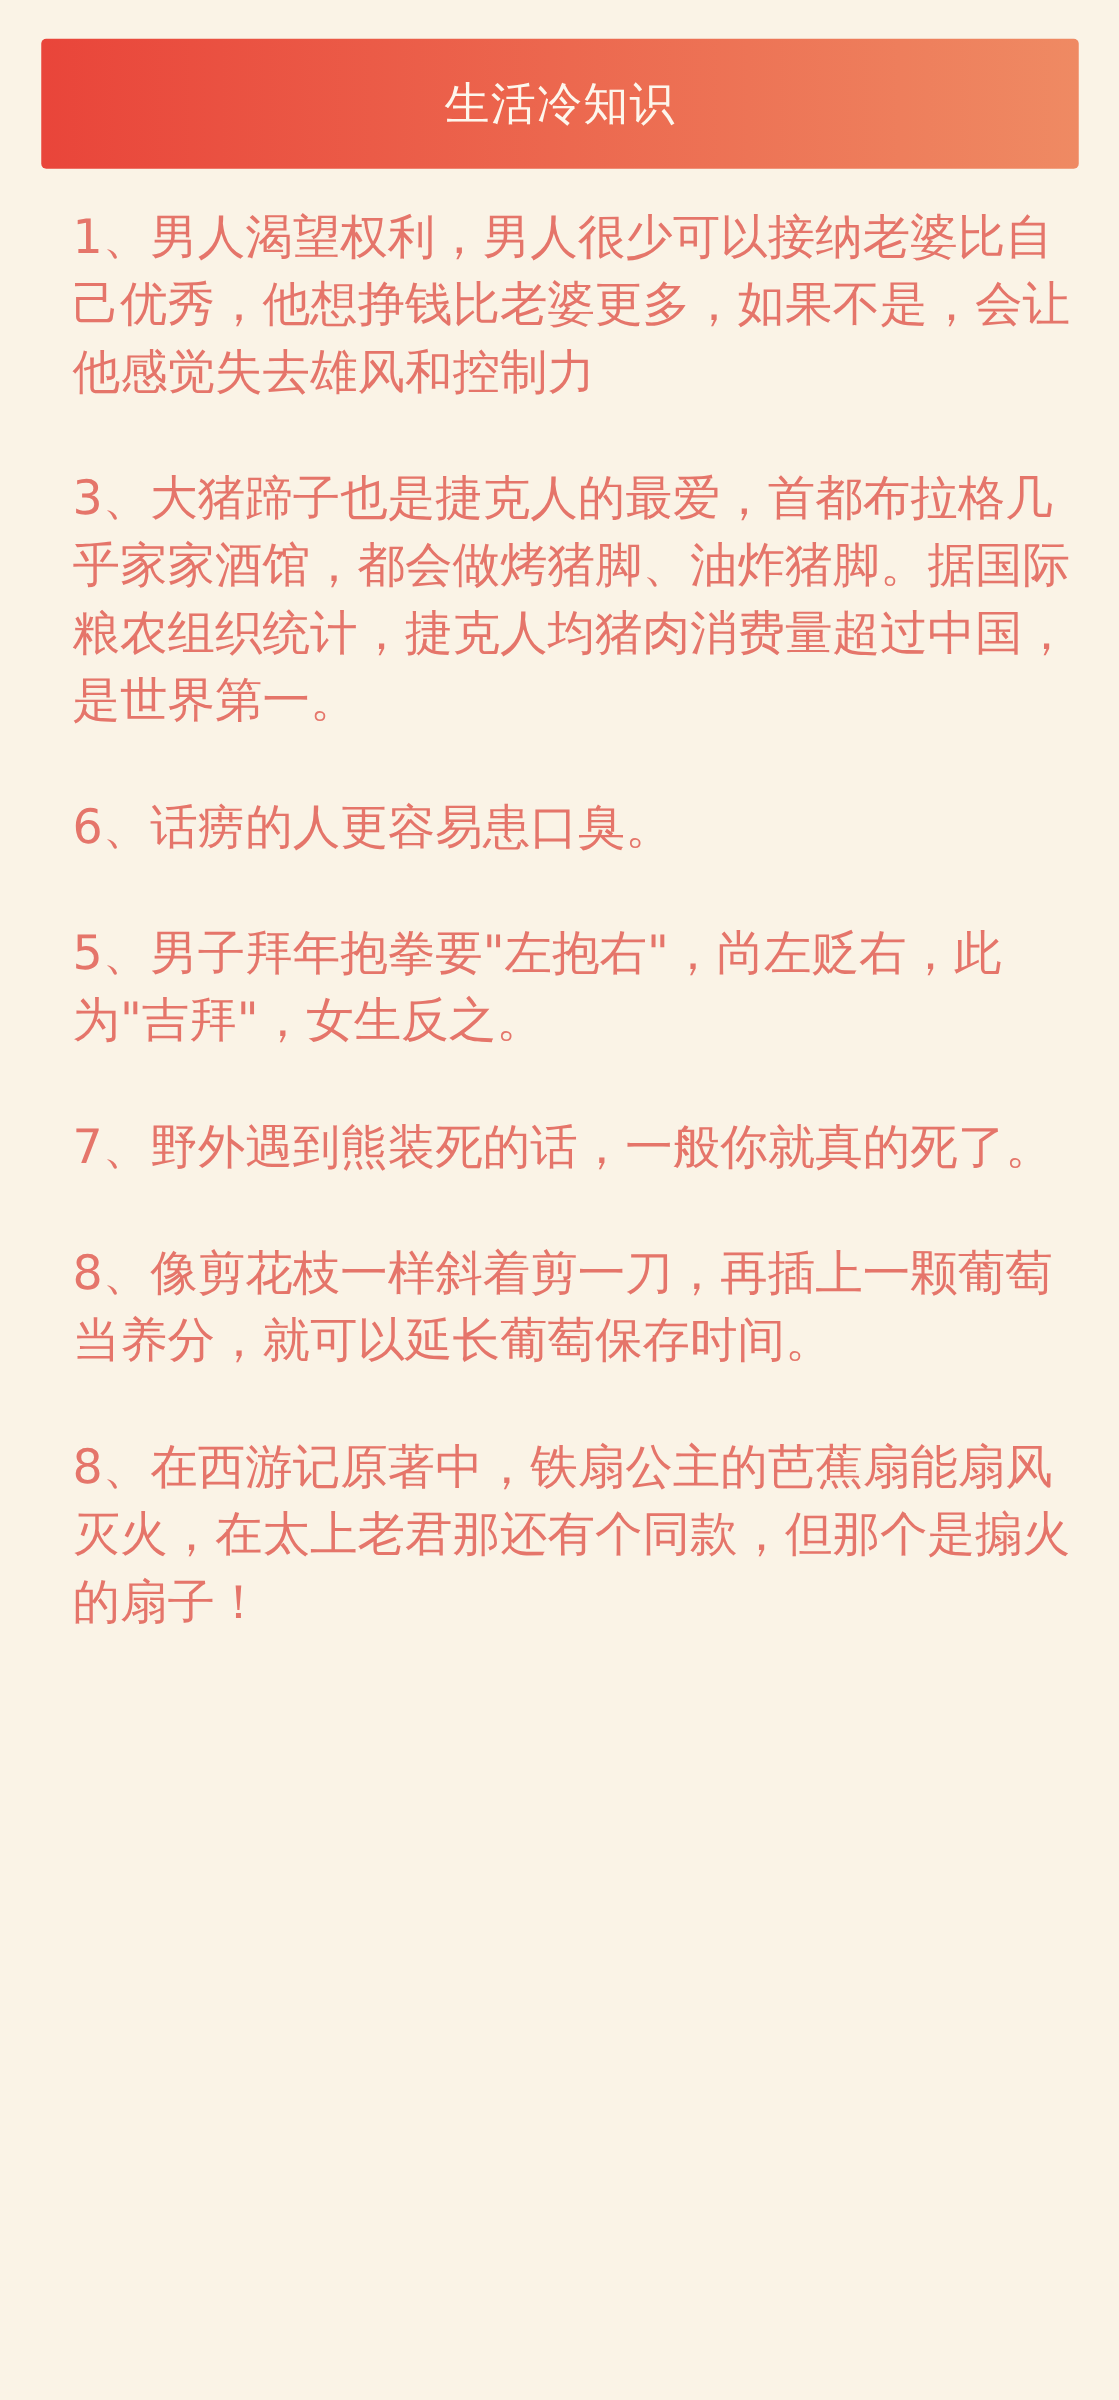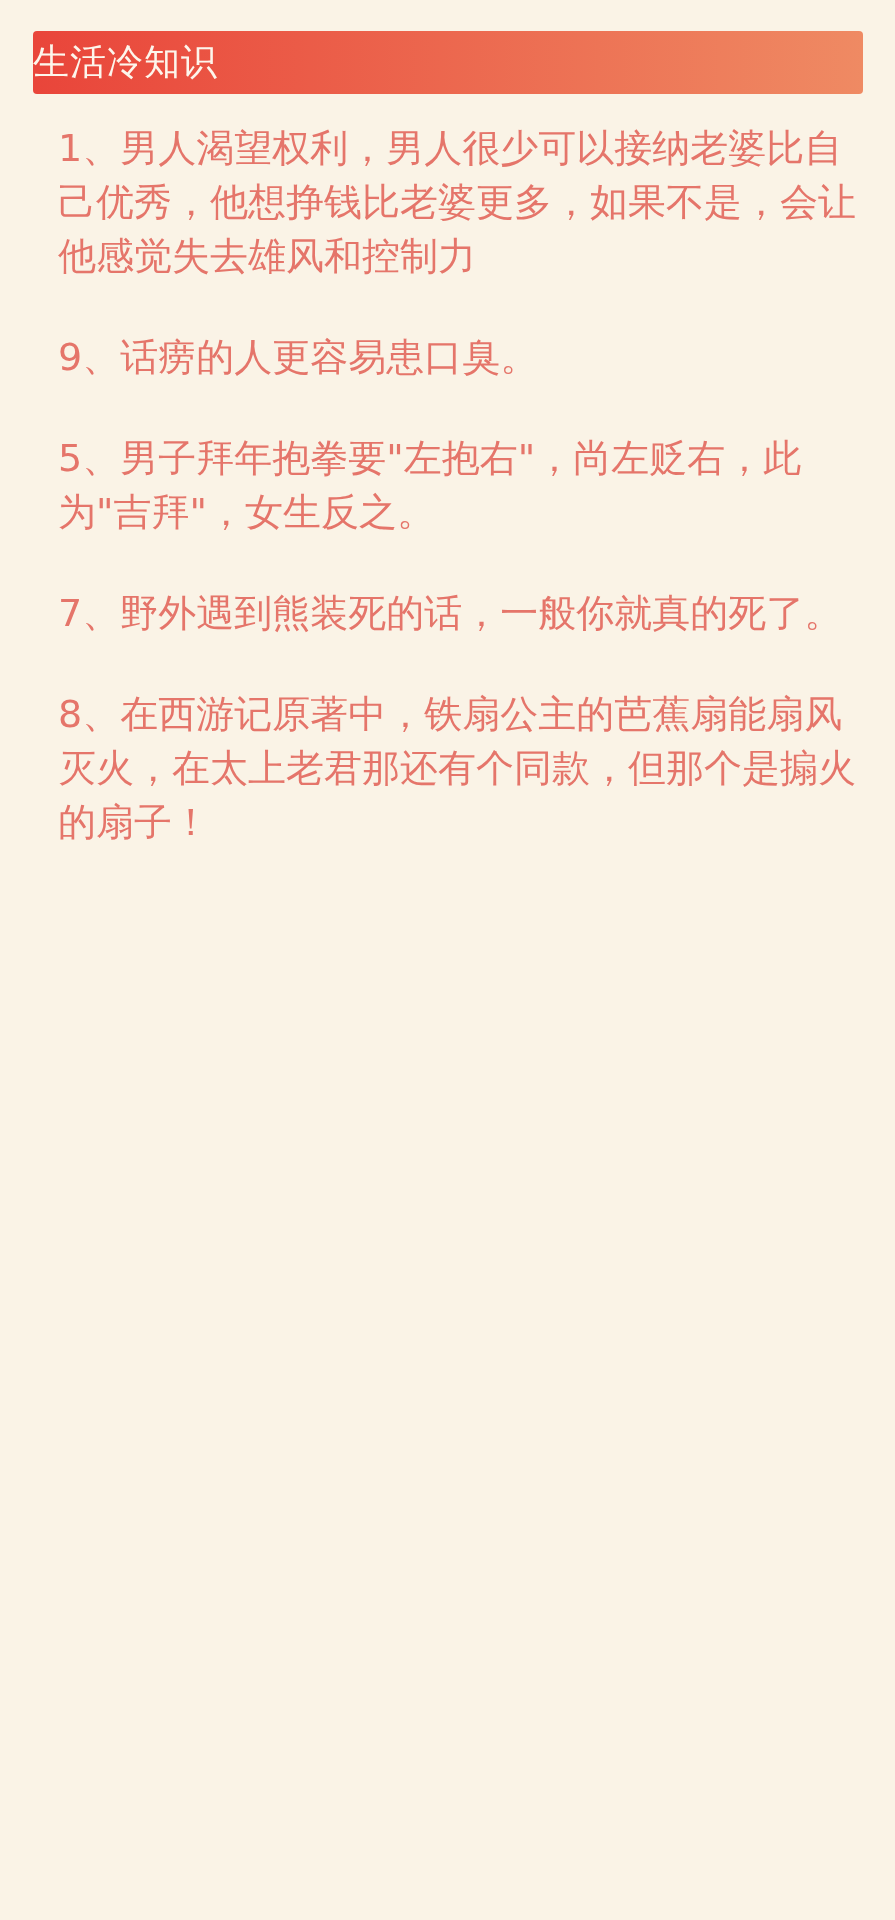--- a/index.html
+++ b/index.html
@@ -6,26 +6,26 @@
   html, body { width: 895px; }
   body {
     width: 895px;
     height: 1920px;
     background: #faf3e6;
     font-family: "DejaVu Sans", sans-serif;
     overflow: hidden;
   }
   .title-banner {
     margin: 31px 32px 0 33px;
-    height: 63px;
+    height: 104px;
     border-radius: 4px;
     background: linear-gradient(to right, #e9453a, #ef8a63);
     display: flex;
     align-items: center;
-    justify-content: flex-start;
+    justify-content: center;
   }
   .title-banner .banner-title {
     color: #fdf6ec;
     font-size: 36px;
     font-weight: 500;
     letter-spacing: 1px;
   }
   .facts {
     padding: 27px 24px 0 58px;
   }
@@ -42,19 +42,21 @@
 <body>
 
 <div>
 
   <div class="title-banner">
     <span class="banner-title">生活冷知识</span>
   </div>
 
   <div class="facts">
     <div class="fact">1、男人渴望权利，男人很少可以接纳老婆比自己优秀，他想挣钱比老婆更多，如果不是，会让他感觉失去雄风和控制力</div>
-    <div class="fact">9、话痨的人更容易患口臭。</div>
+    <div class="fact">3、大猪蹄子也是捷克人的最爱，首都布拉格几乎家家酒馆，都会做烤猪脚、油炸猪脚。据国际粮农组织统计，捷克人均猪肉消费量超过中国，是世界第一。</div>
+    <div class="fact">6、话痨的人更容易患口臭。</div>
     <div class="fact">5、男子拜年抱拳要"左抱右"，尚左贬右，此为"吉拜"，女生反之。</div>
     <div class="fact">7、野外遇到熊装死的话，一般你就真的死了。</div>
+    <div class="fact">8、像剪花枝一样斜着剪一刀，再插上一颗葡萄当养分，就可以延长葡萄保存时间。</div>
     <div class="fact">8、在西游记原著中，铁扇公主的芭蕉扇能扇风灭火，在太上老君那还有个同款，但那个是搧火的扇子！</div>
   </div>
 
 </div>
 
 </body></html>

